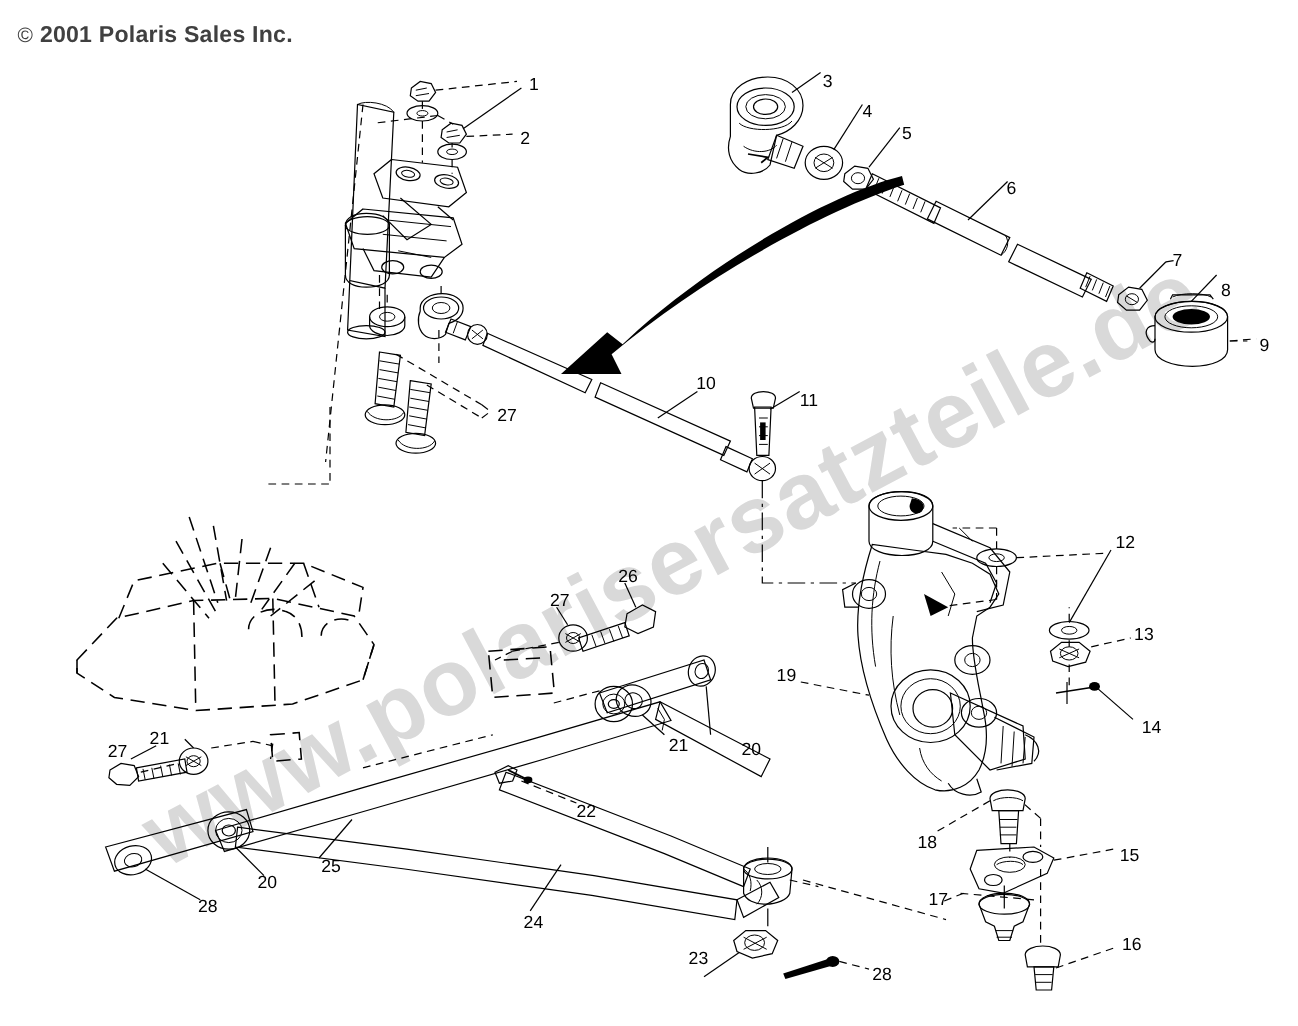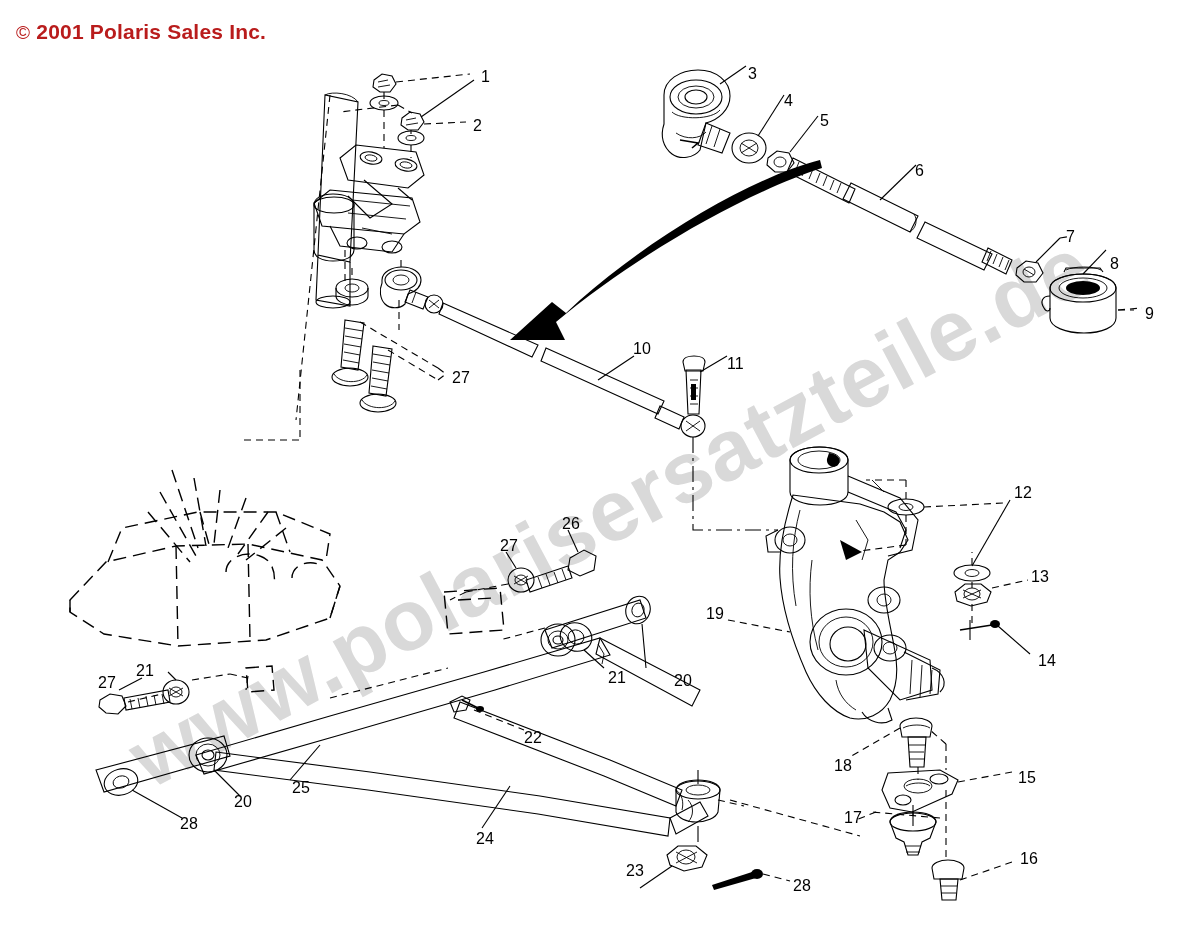--- a/index.html
+++ b/index.html
@@ -17,21 +17,21 @@
     background: #ffffff;
     overflow: hidden;
   }
   #copyright {
     position: absolute;
     left: 16px;
     top: 20px;
     font-family: "Liberation Sans", sans-serif;
     font-size: 21px;
     font-weight: bold;
-    color: #b91c1c;
+    color: #404040;
     letter-spacing: 0.2px;
     white-space: nowrap;
   }
   #copyright .sym {
     font-weight: normal;
     font-size: 19px;
   }
   #diagram {
     position: absolute;
     left: 0;

